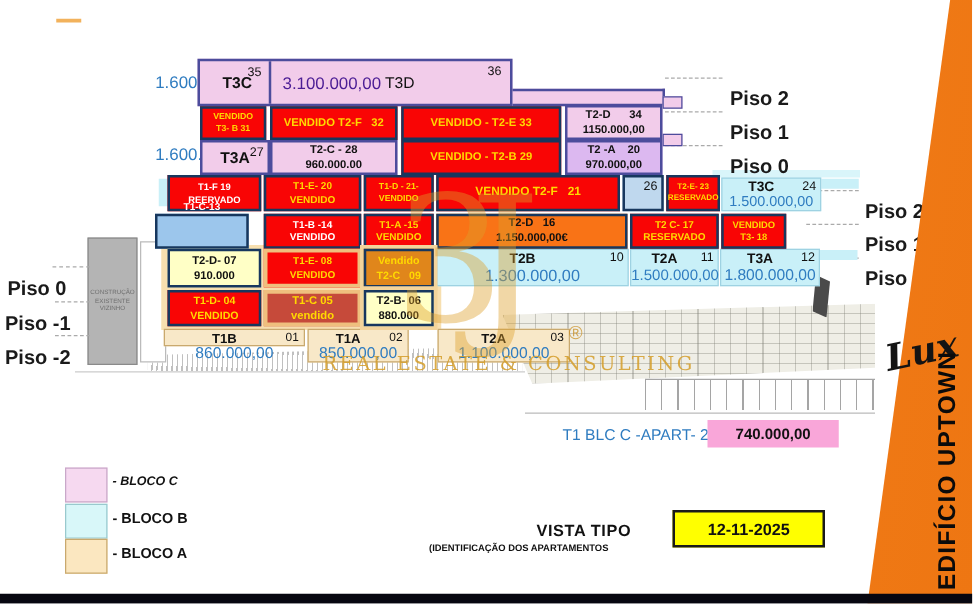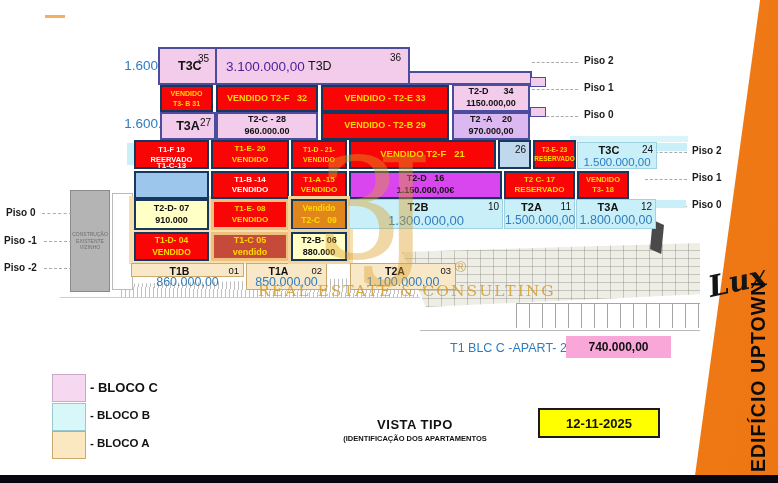--- a/index.html
+++ b/index.html
@@ -8,37 +8,37 @@
   .abs{position:absolute;}
   
   .u{position:absolute;border:2px solid #17375E;display:flex;flex-direction:column;
      align-items:center;justify-content:center;text-align:center;font-weight:bold;
      line-height:1.3;white-space:pre;box-sizing:border-box;z-index:12;}
   .red{background:#F90505;}
   .yt{color:#FFD900;} .wt{color:#fff;} .bt{color:#111;}
   .pinkb{background:#F2CCEA;border-color:#4C4C9C;}
   .purpleb{background:#DCB8F0;border-color:#4C4C9C;}
   .lblue{background:#9CC6EC;}
-  .bgray{background:#d946ef;}
+  .bgray{background:#f97316;}
   .payel{background:#FFFFC6;}
   .orangeb{background:#E0861B;}
   .brick{background:#C64A3A;}
   .tanborder{border:3px solid #EFBF7E;}
   .tanshadow{box-shadow:0 0 0 3px #F3D49B;}
   
   .seg{position:absolute;background:#C9F0F8;border:1px solid #9ED2E2;box-sizing:border-box;z-index:11;}
   .seg .lab{position:absolute;top:1px;left:0;right:16px;text-align:center;font-weight:bold;font-size:11px;color:#111;}
   .seg .num{position:absolute;top:1px;right:3px;font-size:10px;color:#111;}
   .seg .price{position:absolute;top:13px;left:0;right:0;text-align:center;font-size:12.5px;color:#2F7CC0;white-space:nowrap;}
   
   .tseg{position:absolute;background:#F8E8C8;border:1px solid #C9A96E;box-sizing:border-box;z-index:11;}
   .tseg .lab{position:absolute;top:1px;left:0;right:16px;text-align:center;font-weight:bold;font-size:10.5px;color:#111;}
   .tseg .num{position:absolute;top:1px;right:4px;font-size:9.5px;color:#111;}
   .tseg .price{position:absolute;top:11px;left:0;right:0;text-align:center;font-size:12.5px;color:#2F7CC0;white-space:nowrap;}
-  .piso{position:absolute;font-weight:bold;font-size:10px;color:#1a1a1a;white-space:nowrap;z-index:13;}
+  .piso{position:absolute;font-weight:bold;font-size:16px;color:#1a1a1a;white-space:nowrap;z-index:13;margin-top:16px;}
   .dash{position:absolute;border-top:1.5px dashed #aaa;height:0;z-index:5;}
   .pricetxt{position:absolute;color:#2F7CC0;font-size:13.5px;white-space:nowrap;z-index:12;}
   .numtag{position:absolute;font-size:10px;color:#111;font-weight:normal;}
 </style>
 </head>
 <body>
 
 <div id="stage">
 
   <div class="abs" style="left:45px;top:15px;width:20px;height:3px;background:#F2B25C;"></div>
@@ -134,21 +134,21 @@
     <span>RESERVADO</span>
   </div>
   <div class="abs" style="left:570px;top:136px;width:118px;height:6px;background:#D9F5FA;z-index:9;"></div>
   <div class="seg" style="left:577px;top:142px;width:80px;height:27px;">
     <span class="lab">T3C</span>
     <span class="num">24</span>
     <span class="price" style="font-size:11.5px;">1.500.000,00</span>
   </div>
   <div class="abs" style="left:657px;top:143px;width:30px;height:8px;background:#C9F0F8;z-index:9;"></div>
 
-  <div class="u lblue wt" style="left:134px;top:171px;width:75px;height:28px;font-size:8px;gap:28px;">
+  <div class="u lblue wt" style="left:124px;top:171px;width:75px;height:28px;font-size:8px;gap:28px;">
     <span>T1-C-13</span>
     <span>850.000,00</span>
   </div>
   <div class="u red wt" style="left:211px;top:171px;width:78px;height:28px;font-size:8px;">
     <span>T1-B -14</span>
     <span>VENDIDO</span>
   </div>
   <div class="u red yt" style="left:291px;top:171px;width:56px;height:28px;font-size:8px;">
     <span>T1-A -15</span>
     <span>VENDIDO</span>
@@ -243,30 +243,30 @@
     <span class="abs" style="left:455px;top:258px;font-size:15px;color:rgba(200,140,30,.75);">®</span>
     <span class="abs" style="left:258px;top:282px;width:256px;text-align:center;font-family:'DejaVu Serif',serif;font-size:15.5px;letter-spacing:2px;color:rgba(212,156,40,.85);white-space:nowrap;">REAL ESTATE &amp; CONSULTING</span>
   </div>
 
   <span class="abs" style="left:450px;top:341px;font-size:12.5px;color:#2F7CC0;z-index:14;">T1 BLC C -APART- 25-</span>
   <div class="abs" style="left:566px;top:336px;width:105px;height:22px;background:#F9A6D9;display:flex;align-items:center;justify-content:center;font-weight:bold;font-size:12px;color:#111;z-index:14;">
     <span>740.000,00</span>
   </div>
 
   <div class="abs" style="left:325px;top:417px;width:180px;text-align:center;z-index:14;">
-    <div style="font-weight:bold;font-size:13px;color:#111;letter-spacing:.5px;">VISTA TIPO</div>
+    <div style="font-weight:bold;font-size:13px;color:#111;letter-spacing:.5px;text-align:right;">VISTA TIPO</div>
     <div style="font-weight:bold;font-size:7.5px;color:#111;margin-top:2px;">(IDENTIFICAÇÃO DOS APARTAMENTOS</div>
   </div>
 
   <div class="abs" style="left:538px;top:408px;width:122px;height:30px;background:#FFFF00;border:2.5px solid #1a1a1a;box-sizing:border-box;display:flex;align-items:center;justify-content:center;font-weight:bold;font-size:13px;color:#111;z-index:14;">
     <span>12-11-2025</span>
   </div>
 
   <div class="abs" style="left:52px;top:374px;width:32px;height:26px;background:#F6D9F0;border:1px solid #C9A8C9;z-index:14;"></div>
-  <span class="abs" style="left:90px;top:380px;font-weight:bold;font-size:13px;color:#111;z-index:14;">- BLOCO C</span>
+  <span class="abs" style="left:90px;top:380px;font-weight:bold;font-size:10px;color:#111;z-index:14;font-style:italic;">- BLOCO C</span>
   <div class="abs" style="left:52px;top:403px;width:32px;height:26px;background:#D8F7F9;border:1px solid #99C9CE;z-index:14;"></div>
   <span class="abs" style="left:90px;top:409px;font-weight:bold;font-size:11.5px;color:#111;z-index:14;">- BLOCO B</span>
   <div class="abs" style="left:52px;top:431px;width:32px;height:26px;background:#FBE7C0;border:1px solid #C9A96E;z-index:14;"></div>
   <span class="abs" style="left:90px;top:437px;font-weight:bold;font-size:11.5px;color:#111;z-index:14;">- BLOCO A</span>
 
   <div class="abs" style="left:0;top:0;width:778px;height:483px;clip-path:polygon(97.7% 0,100% 0,100% 100%,89.2% 100%);background:linear-gradient(100deg,#F68A28,#EE7612);z-index:40;"></div>
   <span class="abs" style="left:708px;top:264px;font-family:'DejaVu Serif',serif;font-style:italic;font-weight:bold;font-size:29px;color:#141414;transform:rotate(-12deg);z-index:45;">Lux</span>
   <span class="abs" style="right:8px;top:292px;height:180px;writing-mode:vertical-rl;transform:rotate(180deg);font-weight:bold;font-size:19.5px;letter-spacing:1px;color:#0b0b0b;z-index:45;white-space:nowrap;">EDIFÍCIO UPTOWN</span>
 
   <div class="abs" style="left:0;top:475px;width:778px;height:8px;background:#070710;z-index:60;"></div>

